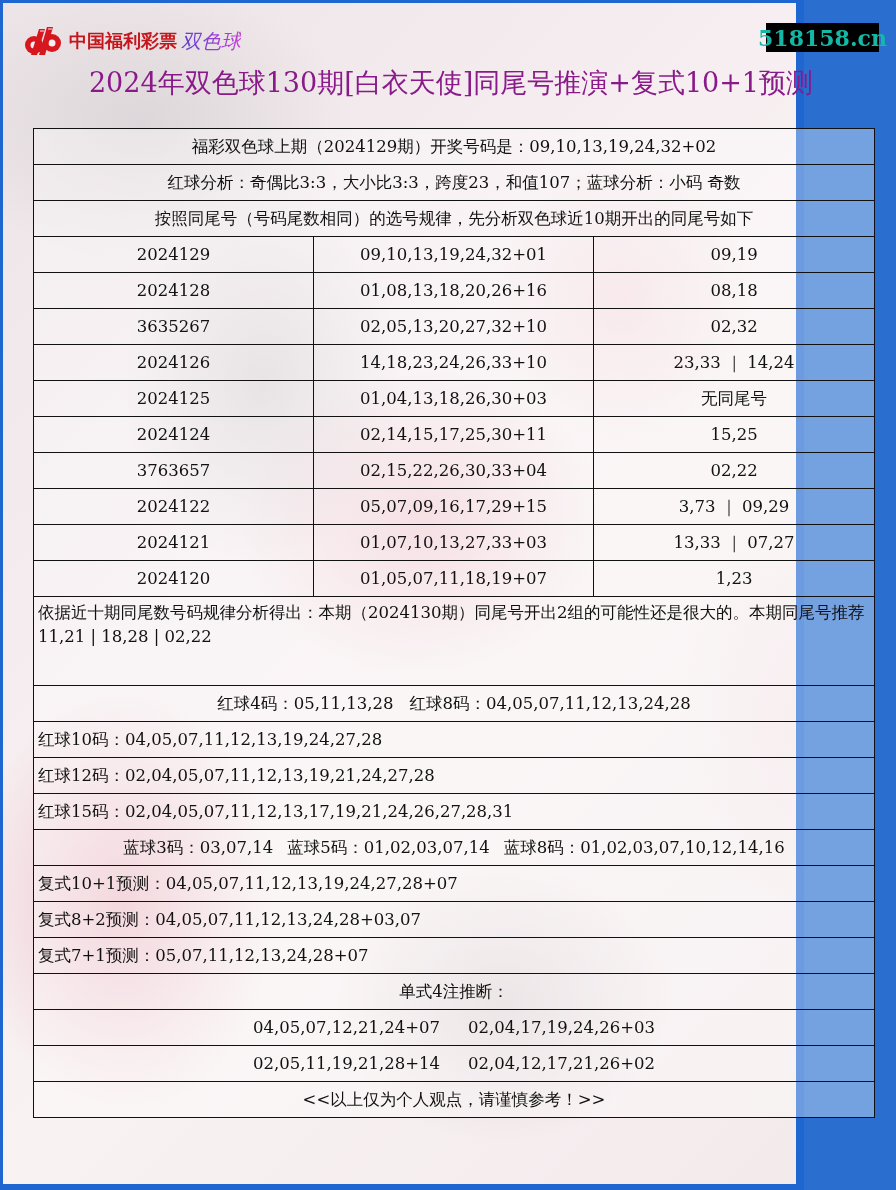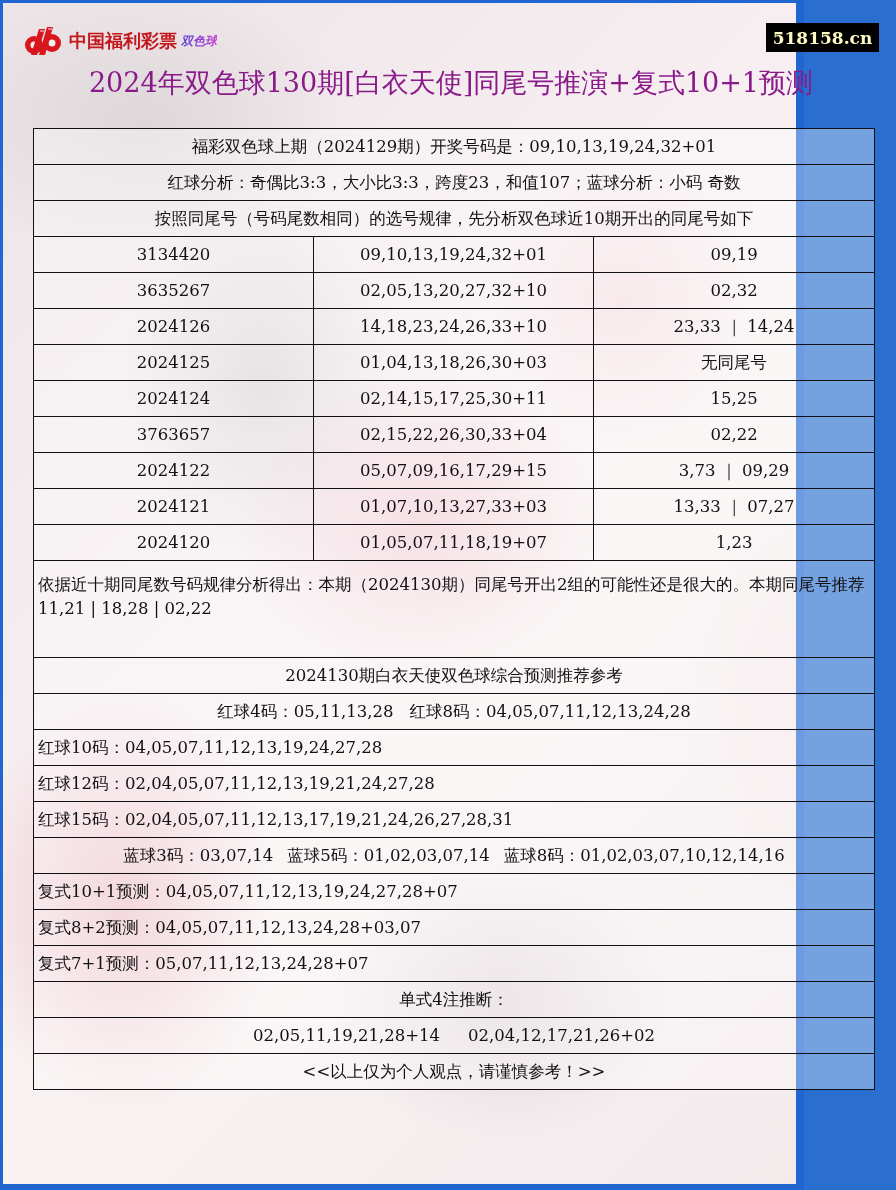--- a/index.html
+++ b/index.html
@@ -30,29 +30,29 @@
     position: absolute; left: 20px; top: 22px; height: 32px;
     display: flex; align-items: center; gap: 4px;
   }
   .logo-mark { width: 42px; height: 32px; }
   .logo-text-cn {
     font-family: "DejaVu Sans", "Liberation Sans", sans-serif;
     font-weight: bold; font-size: 18px; color: #c4161c; letter-spacing: 0px;
   }
   .logo-text-ssq {
     font-family: "DejaVu Sans", "Liberation Sans", sans-serif;
-    font-weight: bold; font-style: italic; font-size: 12px;
+    font-weight: normal; font-style: italic; font-size: 20px;
     background: linear-gradient(90deg, #5b3fd8, #c03fd0);
     -webkit-background-clip: text; background-clip: text; color: transparent;
   }
   .site-badge {
     position: absolute; left: 763px; top: 20px; width: 113px; height: 29px;
-    background: #000; color: #fef9c3;
-    font-family: "DejaVu Serif", "Liberation Serif", serif;
-    font-weight: bold; font-size: 17px;
+    background: #000; color: #14b8a6;
+    font-family: "DejaVu Serif", "Liberation Serif", serif;
+    font-weight: bold; font-size: 22px;
     display: flex; align-items: center; justify-content: center;
   }
   .page-title {
     position: absolute; left: 0; top: 62px; width: 896px; text-align: center;
     font-family: "DejaVu Serif", "Liberation Serif", serif;
     font-size: 27px; color: #8a1a8a; letter-spacing: 0px;
     white-space: nowrap;
   }
   table.main {
     position: absolute; left: 30px; top: 125px; width: 841px;
@@ -62,21 +62,21 @@
   }
   table.main td {
     border: 1.5px solid #111; height: 35px; padding: 0 4px;
     text-align: center; vertical-align: middle;
     background: rgba(255,255,255,0.35);
     white-space: nowrap;
   }
   table.main td.left { text-align: left; padding-left: 4px; margin-top: 36px; }
   table.main td.para {
     height: 70px; text-align: left; white-space: normal;
-    line-height: 24px; padding: 12px 6px 14px 4px; vertical-align: top;
+    line-height: 24px; padding: 4px 6px 14px 4px; vertical-align: top;
   }
   .col1 { width: 280px; }
   .col2 { width: 280px; }
   .col3 { width: 281px; }
   .gap { display: inline-block; width: 28px; }
 </style>
 </head>
 <body>
 
 <div class="frame">
@@ -100,33 +100,38 @@
   <div class="page-title">2024年双色球130期[白衣天使]同尾号推演+复式10+1预测</div>
 
   <table class="main">
     <colgroup>
       <col class="col1">
         <col class="col2">
         <col class="col3">
     </colgroup>
     <tbody>
       <tr>
-        <td colspan="3">福彩双色球上期（2024129期）开奖号码是：09,10,13,19,24,32+01</td>
+        <td colspan="3">福彩双色球上期（2024129期）开奖号码是：09,10,13,19,24,32+02</td>
       </tr>
       <tr>
         <td colspan="3">红球分析：奇偶比3:3，大小比3:3，跨度23，和值107；蓝球分析：小码 奇数</td>
       </tr>
       <tr>
         <td colspan="3">按照同尾号（号码尾数相同）的选号规律，先分析双色球近10期开出的同尾号如下</td>
       </tr>
 
       <tr>
-        <td>3134420</td>
+        <td>2024129</td>
         <td>09,10,13,19,24,32+01</td>
         <td>09,19</td>
+      </tr>
+      <tr>
+        <td>2024128</td>
+        <td>01,08,13,18,20,26+16</td>
+        <td>08,18</td>
       </tr>
       <tr>
         <td>3635267</td>
         <td>02,05,13,20,27,32+10</td>
         <td>02,32</td>
       </tr>
       <tr>
         <td>2024126</td>
         <td>14,18,23,24,26,33+10</td>
         <td>23,33 ｜ 14,24</td>
@@ -159,23 +164,20 @@
       <tr>
         <td>2024120</td>
         <td>01,05,07,11,18,19+07</td>
         <td>1,23</td>
       </tr>
 
       <tr>
         <td colspan="3" class="para">依据近十期同尾数号码规律分析得出：本期（2024130期）同尾号开出2组的可能性还是很大的。本期同尾号推荐11,21 | 18,28 | 02,22</td>
       </tr>
       <tr>
-        <td colspan="3">2024130期白衣天使双色球综合预测推荐参考</td>
-      </tr>
-      <tr>
         <td colspan="3">
           <span>红球4码：05,11,13,28</span><span class="gap" style="width:16px"></span><span>红球8码：04,05,07,11,12,13,24,28</span>
         </td>
       </tr>
       <tr>
         <td colspan="3" class="left">红球10码：04,05,07,11,12,13,19,24,27,28</td>
       </tr>
       <tr>
         <td colspan="3" class="left">红球12码：02,04,05,07,11,12,13,19,21,24,27,28</td>
       </tr>
@@ -191,20 +193,25 @@
         <td colspan="3" class="left">复式10+1预测：04,05,07,11,12,13,19,24,27,28+07</td>
       </tr>
       <tr>
         <td colspan="3" class="left">复式8+2预测：04,05,07,11,12,13,24,28+03,07</td>
       </tr>
       <tr>
         <td colspan="3" class="left">复式7+1预测：05,07,11,12,13,24,28+07</td>
       </tr>
       <tr>
         <td colspan="3">单式4注推断：</td>
+      </tr>
+      <tr>
+        <td colspan="3">
+          <span>04,05,07,12,21,24+07</span><span class="gap"></span><span>02,04,17,19,24,26+03</span>
+        </td>
       </tr>
       <tr>
         <td colspan="3">
           <span>02,05,11,19,21,28+14</span><span class="gap"></span><span>02,04,12,17,21,26+02</span>
         </td>
       </tr>
       <tr>
         <td colspan="3">&lt;&lt;以上仅为个人观点，请谨慎参考！&gt;&gt;</td>
       </tr>
     </tbody>

